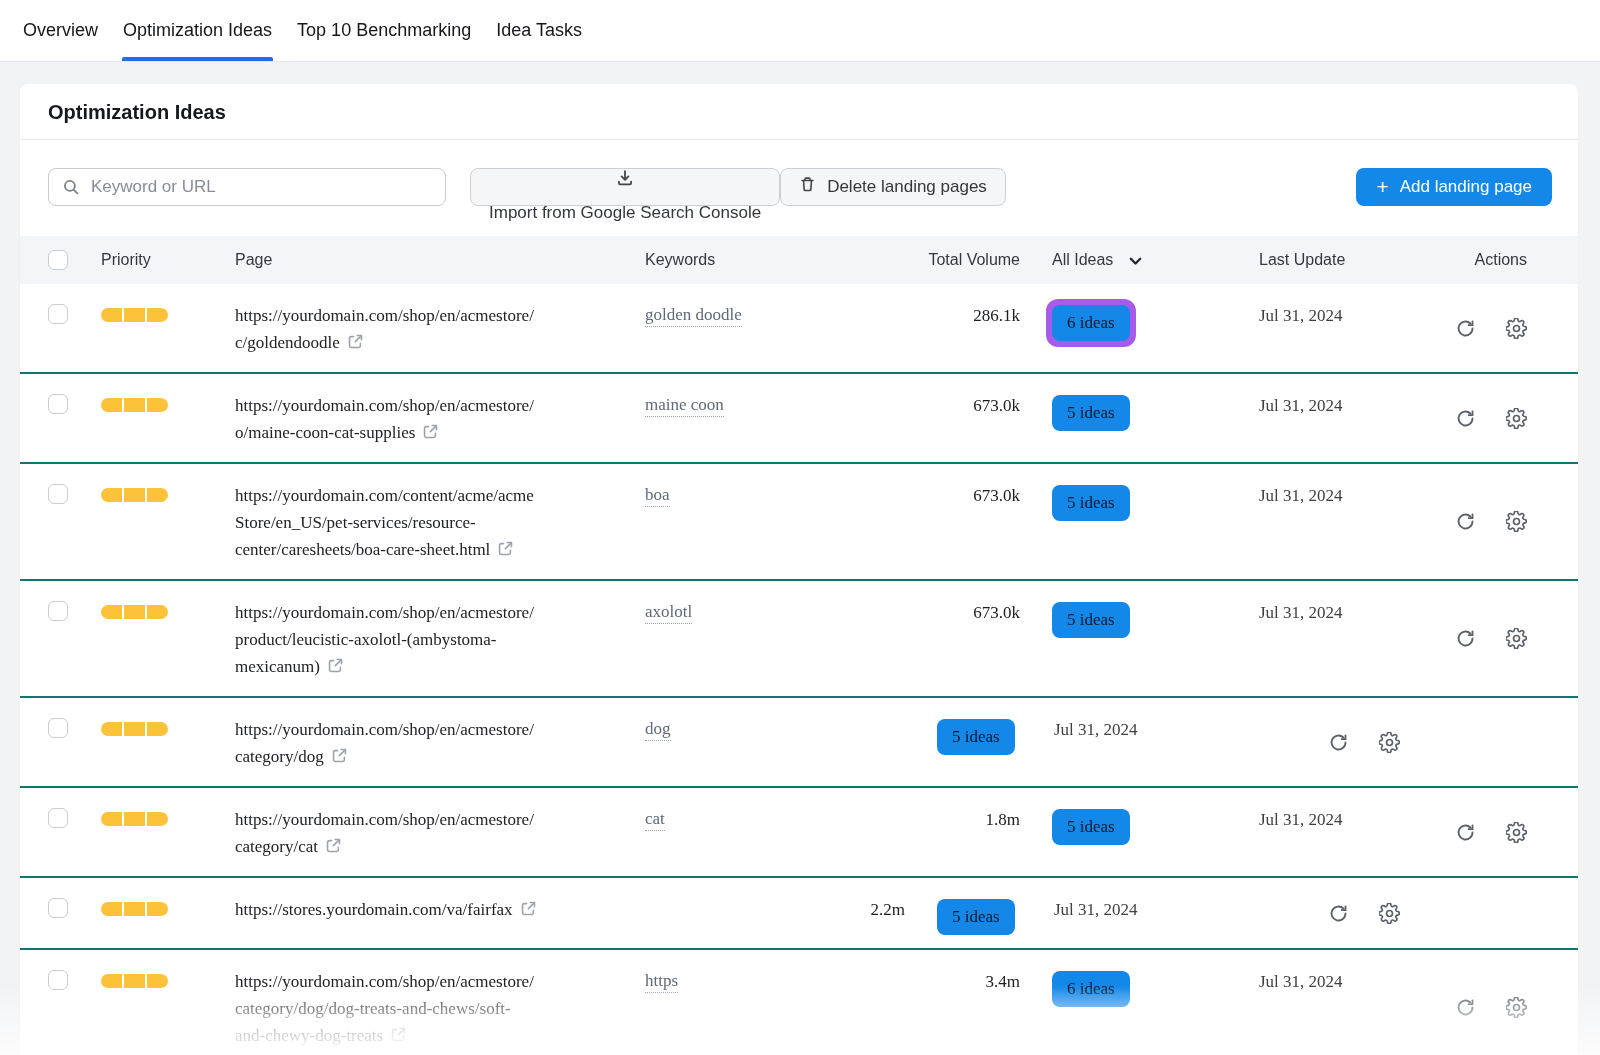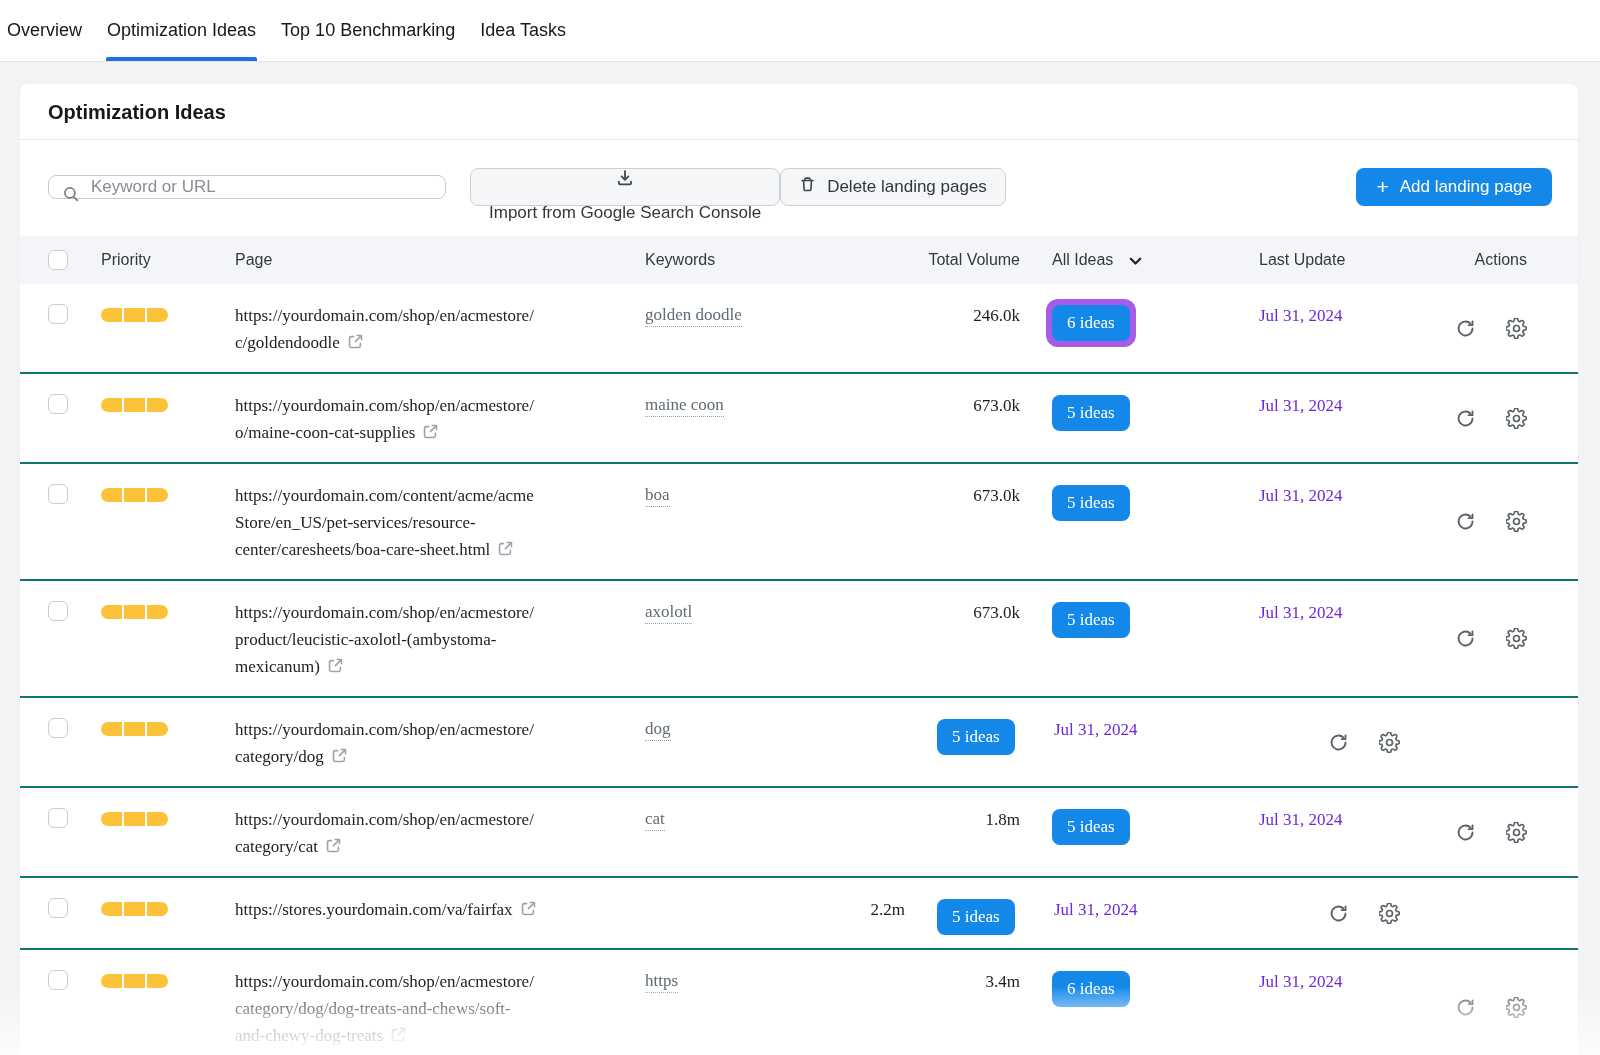--- a/index.html
+++ b/index.html
@@ -4,21 +4,21 @@
 <style>
   * { margin:0; padding:0; box-sizing:border-box; }
   html,body { width:1600px; height:1055px; overflow:hidden; }
   body {
     font-family:"Liberation Sans","DejaVu Sans",sans-serif;
     background:#f2f3f5; color:#1c1e21; position:relative;
   }
   
   .topbar {
     background:#fff; height:62px; display:flex; align-items:stretch;
-    padding-left:6px; border-bottom:1px solid #e2e4e8;
+    padding-left:22px; border-bottom:1px solid #e2e4e8;
   }
   .tab {
     font-size:18px; color:#15171a; display:flex; align-items:center;
     padding:0 1px; margin-right:23px; position:relative; cursor:pointer;
     white-space:nowrap;
   }
   .tab.active::after {
     content:""; position:absolute; left:0; right:0; bottom:0; height:4px;
     background:#1f6fe0; border-radius:2px 2px 0 0;
   }
@@ -29,21 +29,21 @@
     box-shadow:0 1px 2px rgba(20,24,31,.05);
   }
   .panel-title {
     font-size:20px; font-weight:bold; color:#16181b;
     padding:17px 28px 15px; border-bottom:1px solid #e7e9ec;
   }
   
   .toolbar { display:flex; align-items:center; padding:28px 26px 30px 28px; }
   .searchbox { position:relative; width:398px; }
   .searchbox input {
-    width:100%; height:24px; border:1px solid #c6cad1; border-radius:8px;
+    width:100%; height:38px; border:1px solid #c6cad1; border-radius:8px;
     padding:0 14px 0 42px; font-size:17px; color:#1c1e21;
     font-family:inherit; outline:none; background:#fff;
   }
   .searchbox input::placeholder { color:#878d97; }
   .searchbox .s-icon { position:absolute; left:14px; top:10px; }
   .btn {
     display:inline-flex; align-items:center; gap:11px; height:38px;
     border-radius:8px; font-size:17px; font-family:inherit; cursor:pointer;
     white-space:nowrap;
   }
@@ -92,25 +92,25 @@
     padding-bottom:2px;
   }
   .c-vol { text-align:right; color:#1b1d20; line-height:27px; }
   .c-ideas { padding:21px 0 0 32px; }
   .idea-wrap {
     display:inline-block; padding:6px; margin:-6px 0 0 -6px;
     border-radius:12px; background:transparent;
   }
   .idea-wrap.highlighted { background:#a55ce8; }
   .ideas-btn {
-    background:#1488e9; color:#ffffff; border:none; border-radius:8px;
+    background:#1488e9; color:#0f172a; border:none; border-radius:8px;
     font-size:17px; font-family:inherit; padding:8px 15px; cursor:pointer;
     white-space:nowrap;
   }
-  .c-date { padding-left:34px; color:#6d28d9; line-height:27px; }
+  .c-date { padding-left:34px; color:#404040; line-height:27px; }
   .c-actions {
     display:flex; align-items:center; justify-content:flex-end;
     gap:30px; padding:0 25px 0 0; align-self:stretch;
   }
   .act { cursor:pointer; display:inline-flex; }
   .row.faded {
     -webkit-mask-image:linear-gradient(to bottom,rgba(0,0,0,1) 38px,rgba(0,0,0,.45) 72%,rgba(0,0,0,.12) 100%);
     mask-image:linear-gradient(to bottom,rgba(0,0,0,1) 38px,rgba(0,0,0,.45) 72%,rgba(0,0,0,.12) 100%);
   }
   .fade-overlay {
@@ -217,21 +217,21 @@
       <span class="page-url">https://yourdomain.com/shop/en/acmestore/
 c/goldendoodle</span><span class="ext"><svg width="17" height="17" viewBox="0 0 16 16" fill="none" stroke="#9ba2ac" stroke-width="1.5" stroke-linecap="round" stroke-linejoin="round">
               <path d="M6.2 3.4H4A1.6 1.6 0 0 0 2.4 5v7A1.6 1.6 0 0 0 4 13.6h7a1.6 1.6 0 0 0 1.6-1.6V9.8"></path>
               <path d="M9.6 2.4h4v4"></path>
               <path d="M13.3 2.7 7.9 8.1"></path>
             </svg></span>
     </div>
     <div class="cell c-kw">
       <span class="kw">golden doodle</span>
     </div>
-    <div class="cell c-vol">246.0k</div>
+    <div class="cell c-vol">286.1k</div>
     <div class="cell c-ideas">
       <span class="idea-wrap highlighted"><button class="ideas-btn">6 ideas</button></span>
     </div>
     <div class="cell c-date">Jul 31, 2024</div>
     <div class="c-actions">
       <span class="act">
         <svg width="21" height="21" viewBox="0 0 24 24" fill="none" stroke="#5a6069" stroke-width="2.1" stroke-linecap="round">
               <path d="M20 12a8 8 0 1 1-2.4-5.7"></path>
               <path d="M20 3.8v4.4h-4.4"></path>
             </svg>

